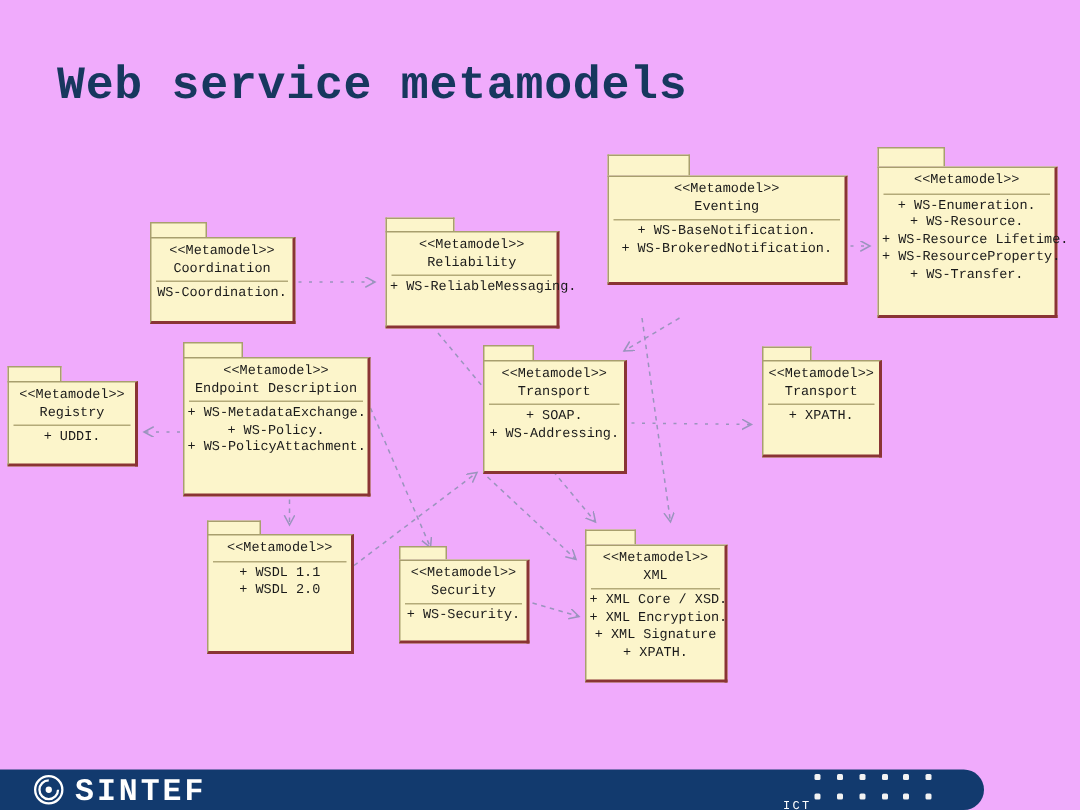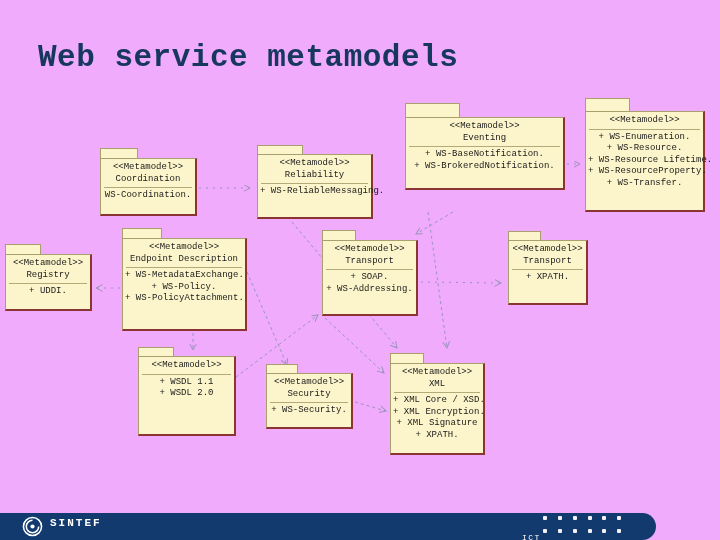--- a/index.html
+++ b/index.html
@@ -29,21 +29,21 @@
   .pkg .sep{border-top:1px solid #b3aa79;margin:2px 1px;}
   .pkg .item{white-space:nowrap;}
 
   footer.bar{
     position:absolute;left:0;top:513px;width:656px;height:27px;
     background:#123a6e;border-radius:0 15px 15px 0;
   }
   .logo{position:absolute;left:22px;top:3px;width:21px;height:21px;}
   .brand{
     position:absolute;left:50px;top:4px;color:#ffffff;font-weight:bold;
-    font-size:11px;letter-spacing:2px;
+    font-size:21px;letter-spacing:2px;
   }
   .dept{
     position:absolute;left:500px;top:20px;color:#ffffff;font-size:8px;
     letter-spacing:1.5px;
     padding-left:22px;
   }
   .dots{position:absolute;left:543px;top:3px;width:80px;height:20px;
     display:grid;grid-template-columns:repeat(6,1fr);grid-template-rows:repeat(2,1fr);
     column-gap:9px;row-gap:6px;}
   .dot{width:4px;height:4px;background:#f2f2f2;border-radius:1px;}

